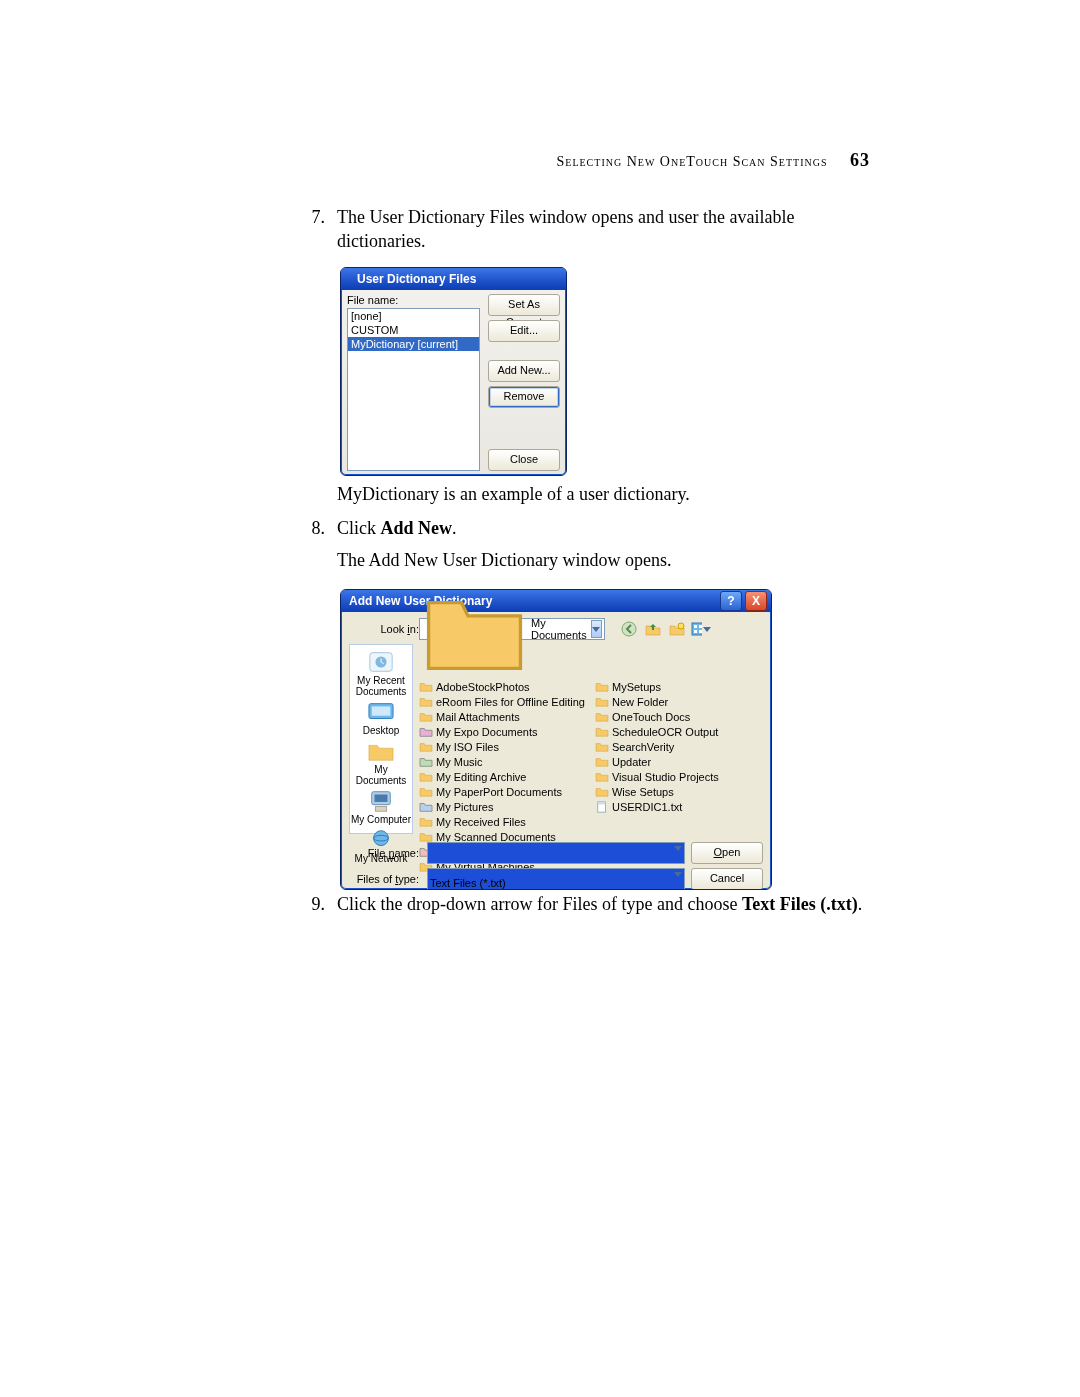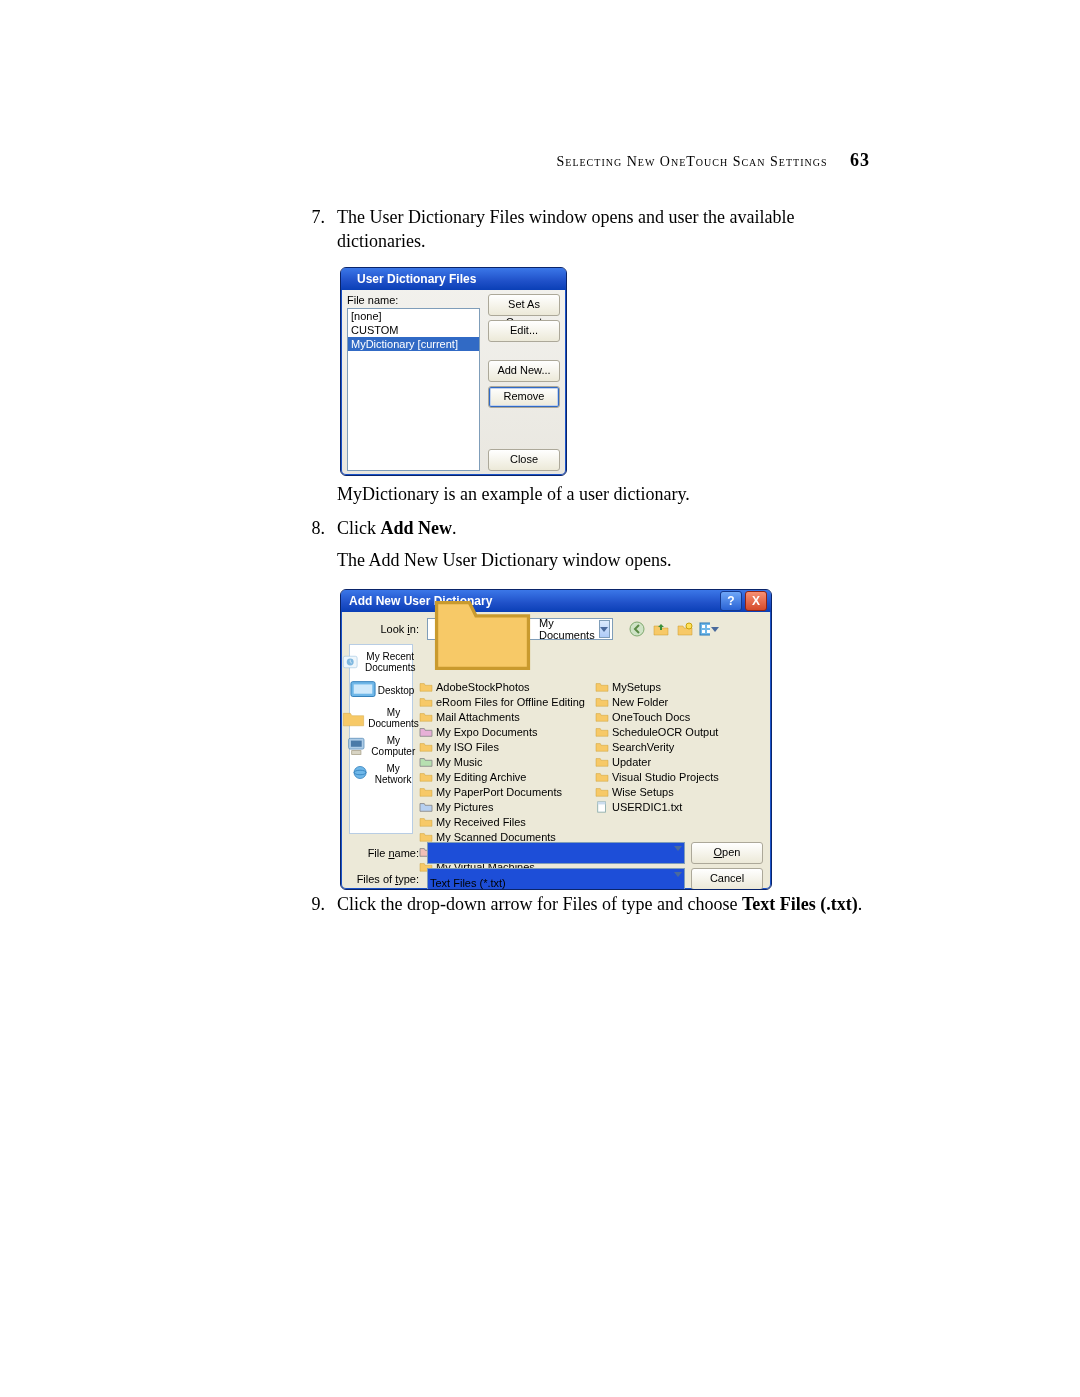--- a/index.html
+++ b/index.html
@@ -40,29 +40,29 @@
         background:#ece9d8;border:1px solid #0a246a;border-radius:6px;overflow:hidden;
         box-shadow:0 0 0 1px #1a52c8 inset;}
   .dlg2 .title{height:22px;background:linear-gradient(#3b77e8,#1f50c8 60%,#0a3fb6);
         color:#fff;font-weight:bold;padding:0 4px 0 8px;line-height:22px;font-size:12px;
         display:flex;align-items:center;}
   .dlg2 .title .spacer{flex:1;}
   .tbtn{width:20px;height:18px;border-radius:3px;margin-left:3px;display:flex;align-items:center;justify-content:center;
         background:linear-gradient(#6fa7f8,#2a63d4);border:1px solid #14398f;color:#fff;font-weight:bold;font-size:12px;}
   .tbtn.close{background:linear-gradient(#f89074,#d44a2a);border-color:#8f2314;}
   .dlg2 .row{display:flex;align-items:center;padding:6px 8px 0 8px;}
-  .dlg2 .rowlbl{width:70px;text-align:right;padding-right:8px;}
+  .dlg2 .rowlbl{width:70px;text-align:right;}
   .combo{flex:0 0 180px;height:20px;background:#fff;border:1px solid #7f9db9;display:flex;align-items:center;padding:0 2px;gap:4px;}
   .combo .dd{margin-left:auto;width:16px;height:16px;background:linear-gradient(#dbeafd,#aecbf7);border:1px solid #7f9db9;display:flex;align-items:center;justify-content:center;}
   .arrow{width:0;height:0;border-left:4px solid transparent;border-right:4px solid transparent;border-top:5px solid #4a6a9c;}
   .toolicons{display:flex;gap:4px;margin-left:14px;}
   .ticon{width:20px;height:20px;display:flex;align-items:center;justify-content:center;border-radius:3px;}
   .dlg2 .main{display:flex;padding:4px 8px 0 8px;height:190px;}
   .places{width:62px;background:#fff;border:1px solid #b8cde4;display:flex;flex-direction:column;align-items:center;padding-top:4px;gap:2px;}
-  .place{display:flex;flex-direction:row;align-items:center;font-size:10px;text-align:center;line-height:11px;}
+  .place{display:flex;flex-direction:column;align-items:center;font-size:10px;text-align:center;line-height:11px;}
   .place svg{width:30px;height:26px;}
   .filearea{flex:1;margin-left:6px;display:flex;gap:10px;}
   .col{display:flex;flex-direction:column;gap:1px;margin-top:36px;}
   .fitem{display:flex;align-items:center;gap:3px;white-space:nowrap;line-height:14px;}
   .fitem svg{width:14px;height:12px;flex:0 0 14px;}
   .bottom{padding:4px 8px 4px 8px;}
   .brow{display:flex;align-items:center;margin-top:4px;}
   .brow .blbl{width:70px;text-align:right;padding-right:8px;}
   .brow .binput{flex:1;height:20px;background:#1d4ed8;border:1px solid #7f9db9;display:flex;align-items:flex-end;padding:0 2px;}
   .brow .binput .dd{margin-left:auto;}

